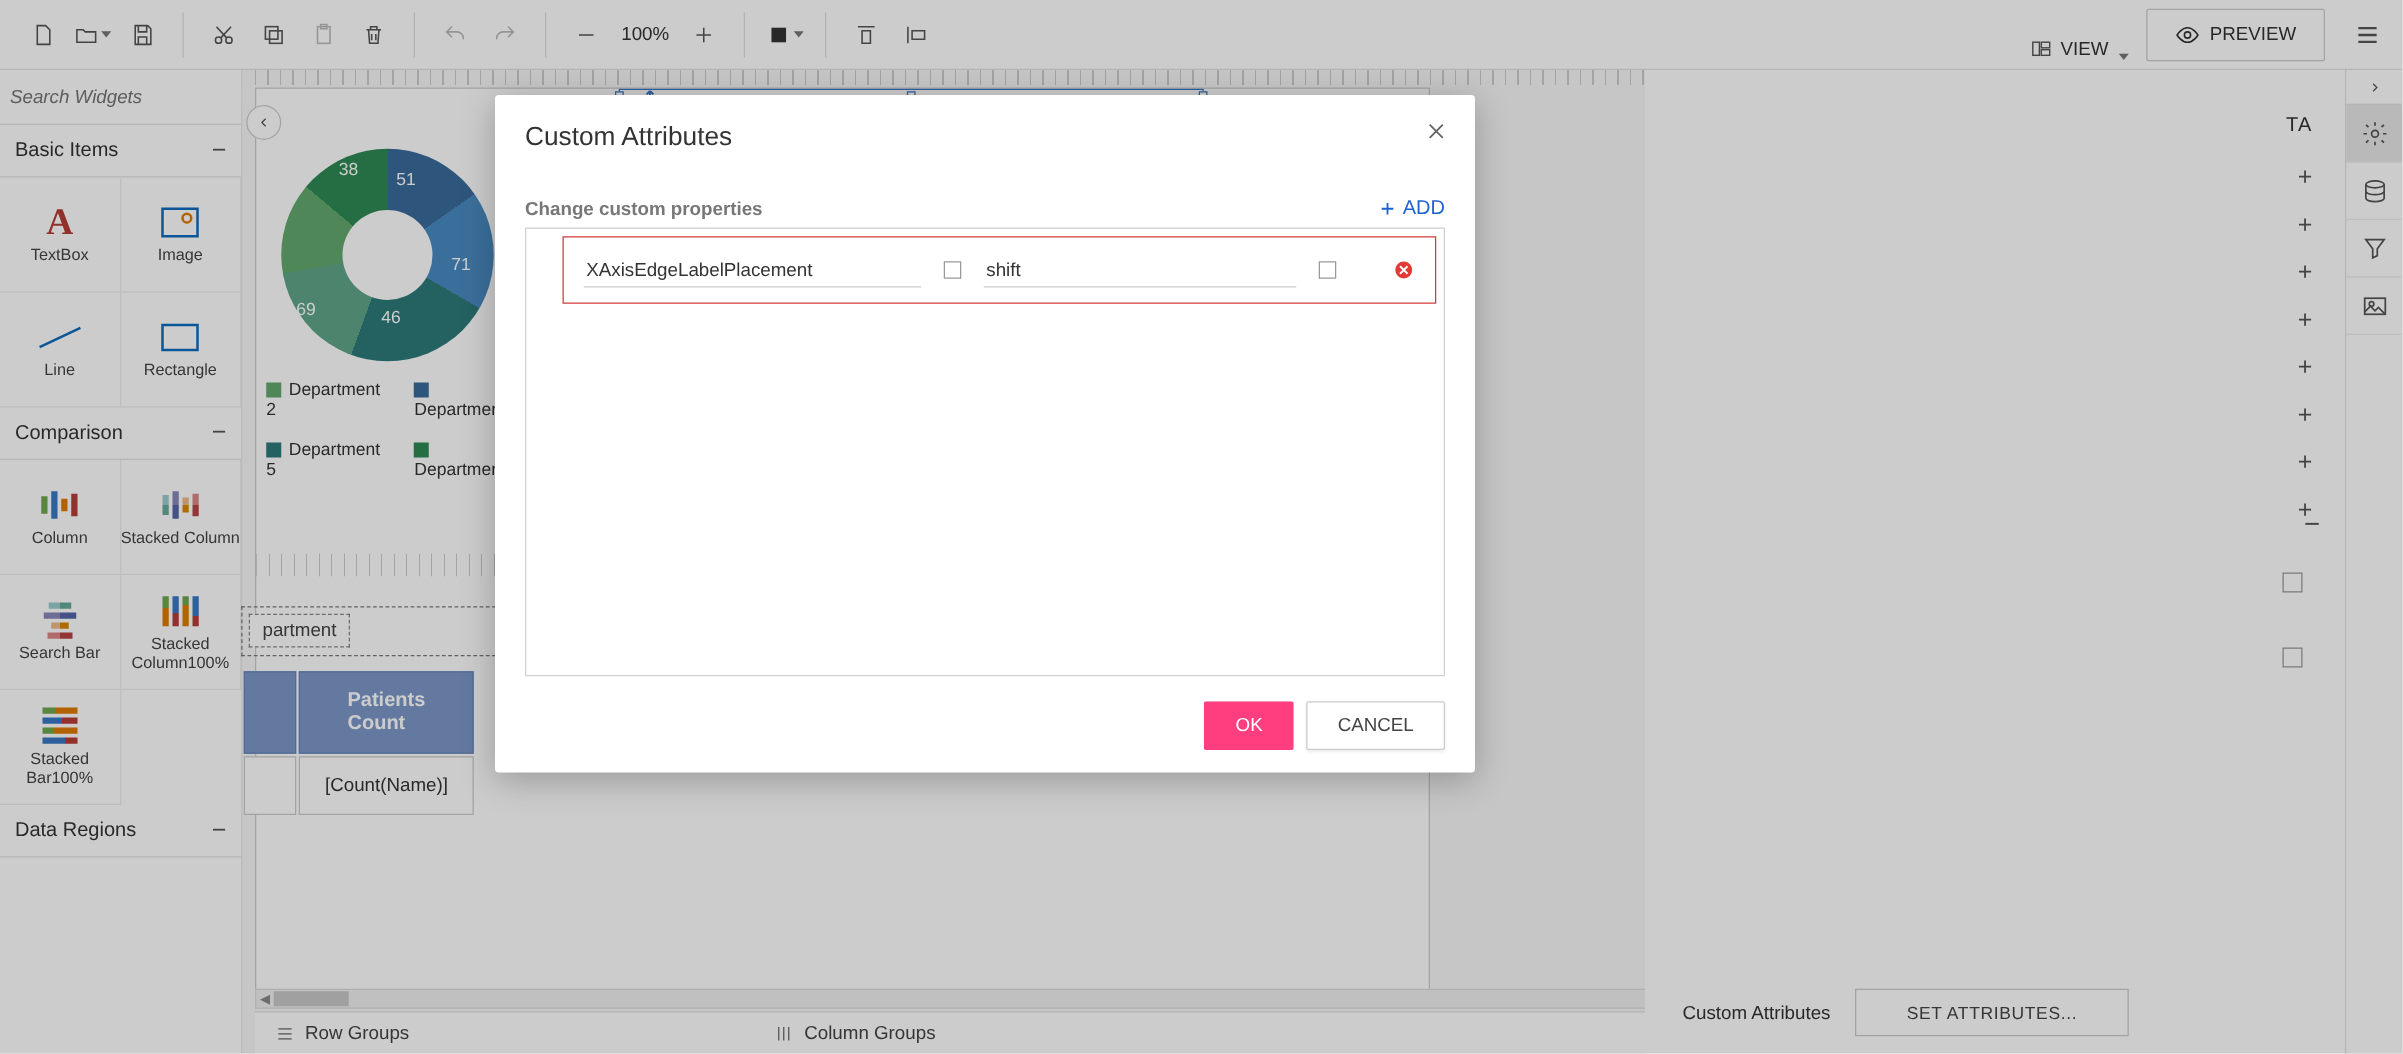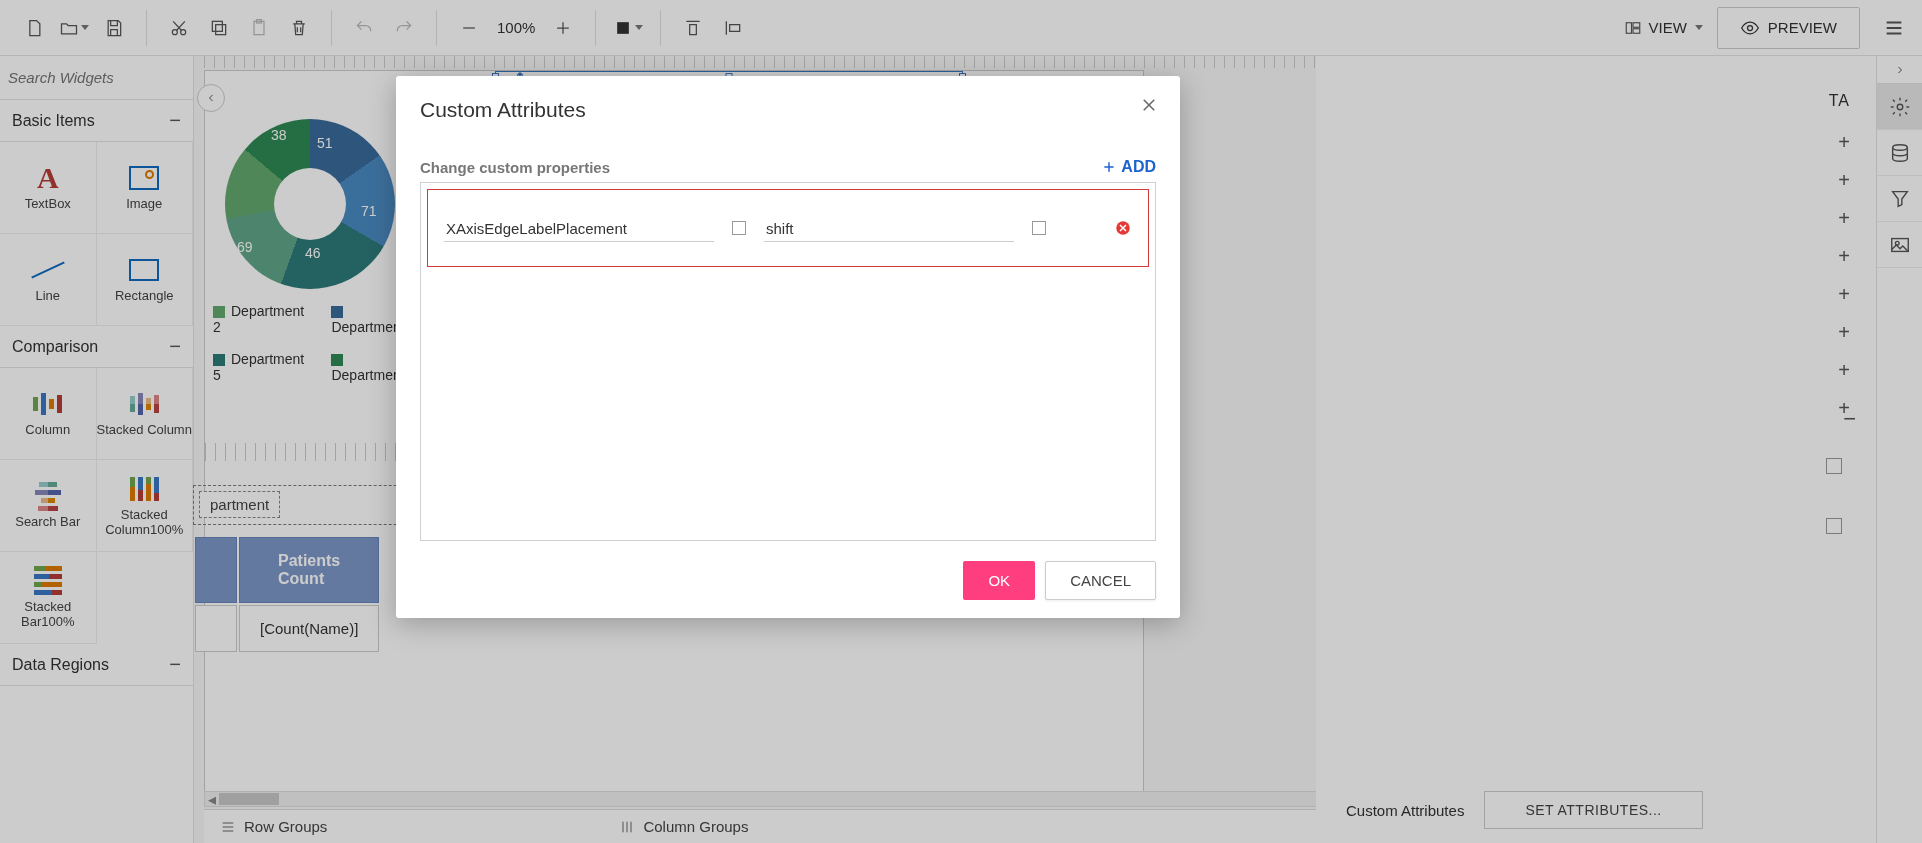--- a/index.html
+++ b/index.html
@@ -12,21 +12,21 @@
   
   .top-toolbar { position: absolute; top: 0; left: 0; right: 0; height: 56px; background: #fff; border-bottom: 1px solid #e3e3e3; display: flex; align-items: center; padding: 0 8px; }
   .tb-group { display: flex; align-items: center; height: 56px; padding: 0 6px; }
   .tb-sep { width: 1px; height: 36px; background: #e0e0e0; margin: 0 6px; }
   .tb-btn { width: 40px; height: 40px; display: flex; align-items: center; justify-content: center; color: #555; cursor: pointer; position: relative; }
   .tb-btn svg { width: 20px; height: 20px; stroke: #555; fill: none; stroke-width: 1.5; }
   .tb-btn.disabled svg { stroke: #bbb; }
   .caret-down { width: 0; height: 0; border-left: 4px solid transparent; border-right: 4px solid transparent; border-top: 5px solid #777; margin-left: 2px; }
   .zoom-text { font-size: 15px; color: #333; padding: 0 8px; }
   .spacer { flex: 1; }
-  .view-btn { display: flex; align-items: center; gap: 6px; padding: 0 14px; height: 40px; color: #333; font-size: 15px; cursor: pointer; }
+  .view-btn { display: flex; align-items: flex-end; gap: 6px; padding: 0 14px; height: 40px; color: #333; font-size: 15px; cursor: pointer; }
   .view-btn svg { width:18px; height:18px; stroke:#555; fill:none; stroke-width:1.5;}
   .preview-btn { display: flex; align-items: center; gap: 8px; border: 1px solid #ccc; border-radius: 2px; padding: 0 22px; height: 42px; font-size: 15px; color: #333; cursor: pointer; }
   .preview-btn svg { width:20px; height:20px; stroke:#333; fill:none; stroke-width:1.5;}
   .hamburger { width: 40px; height: 40px; display:flex; align-items:center; justify-content:center; cursor:pointer; margin-left:14px;}
   .hamburger svg { width:22px; height:22px; stroke:#555; fill:none; stroke-width:2;}
 
   
   .left-panel { position: absolute; top: 56px; left: 0; width: 194px; bottom: 0; background: #fff; border-right: 1px solid #e3e3e3; overflow: hidden; }
   .search-row { display:flex; align-items:center; height: 44px; border-bottom:1px solid #e3e3e3; padding: 0 8px;}
   .search-row input { border:none; outline:none; flex:1; font-size:15px; color:#888; font-style: italic;}
@@ -139,24 +139,24 @@
   .custom-attr-row .lbl{font-size:15px;color:#333;}
   .set-btn{border:1px solid #ccc;padding:10px 40px;font-size:14px;color:#444;cursor:pointer;letter-spacing:.5px;}
 
   
   .modal{position:absolute;top:76px;left:396px;width:784px;height:542px;background:#fff;border-radius:3px;box-shadow:0 6px 28px rgba(0,0,0,0.25);z-index:100;display:flex;flex-direction:column;padding:22px 24px 18px;}
   .modal-title{font-size:21px;color:#333;}
   .modal-close{position:absolute;top:20px;right:22px;cursor:pointer;}
   .modal-close svg{width:18px;height:18px;stroke:#666;stroke-width:2;fill:none;}
   .modal-subrow{display:flex;align-items:center;justify-content:space-between;margin-top:36px;}
   .modal-subrow .sub{font-size:15px;color:#777;font-weight:bold;}
-  .add-link{display:flex;align-items:center;gap:4px;color:#1e62d0;font-size:16px;font-weight:700;cursor:pointer;}
+  .add-link{display:flex;align-items:center;gap:4px;color:#1e62d0;font-size:16px;font-weight:400;cursor:pointer;}
   .add-link svg{width:16px;height:16px;stroke:#1e62d0;stroke-width:2.2;fill:none;}
   .rows-box{flex:1;border:1px solid #d0d0d0;margin-top:6px;padding:6px;overflow:auto;}
-  .attr-row{border:1.5px solid #d23b3b;padding:24px 16px;display:flex;align-items:center;gap:18px;}
+  .attr-row{border:1.5px solid #d23b3b;padding:12px 16px;display:flex;align-items:center;gap:18px;margin-left:23px;}
   .attr-input{border:none;border-bottom:1px solid #ccc;padding:6px 2px 4px;font-size:15px;color:#333;outline:none;background:transparent;}
   .attr-input.key{width:270px;}
   .attr-input.val{width:250px;}
   .attr-cb{width:14px;height:14px;border:1px solid #999;cursor:pointer;flex:none;}
   .del-ico{width:18px;height:18px;cursor:pointer;margin-left:auto;}
   .del-ico svg{width:18px;height:18px;}
   .modal-footer{display:flex;justify-content:flex-end;gap:10px;padding-top:20px;}
   .btn{padding:10px 24px;font-size:15px;border-radius:2px;cursor:pointer;border:1px solid transparent;}
   .btn-ok{background:#ff3e7f;color:#fff;}
   .btn-cancel{background:#fff;color:#444;border:1px solid #ccc;box-shadow:0 1px 3px rgba(0,0,0,0.08);}

